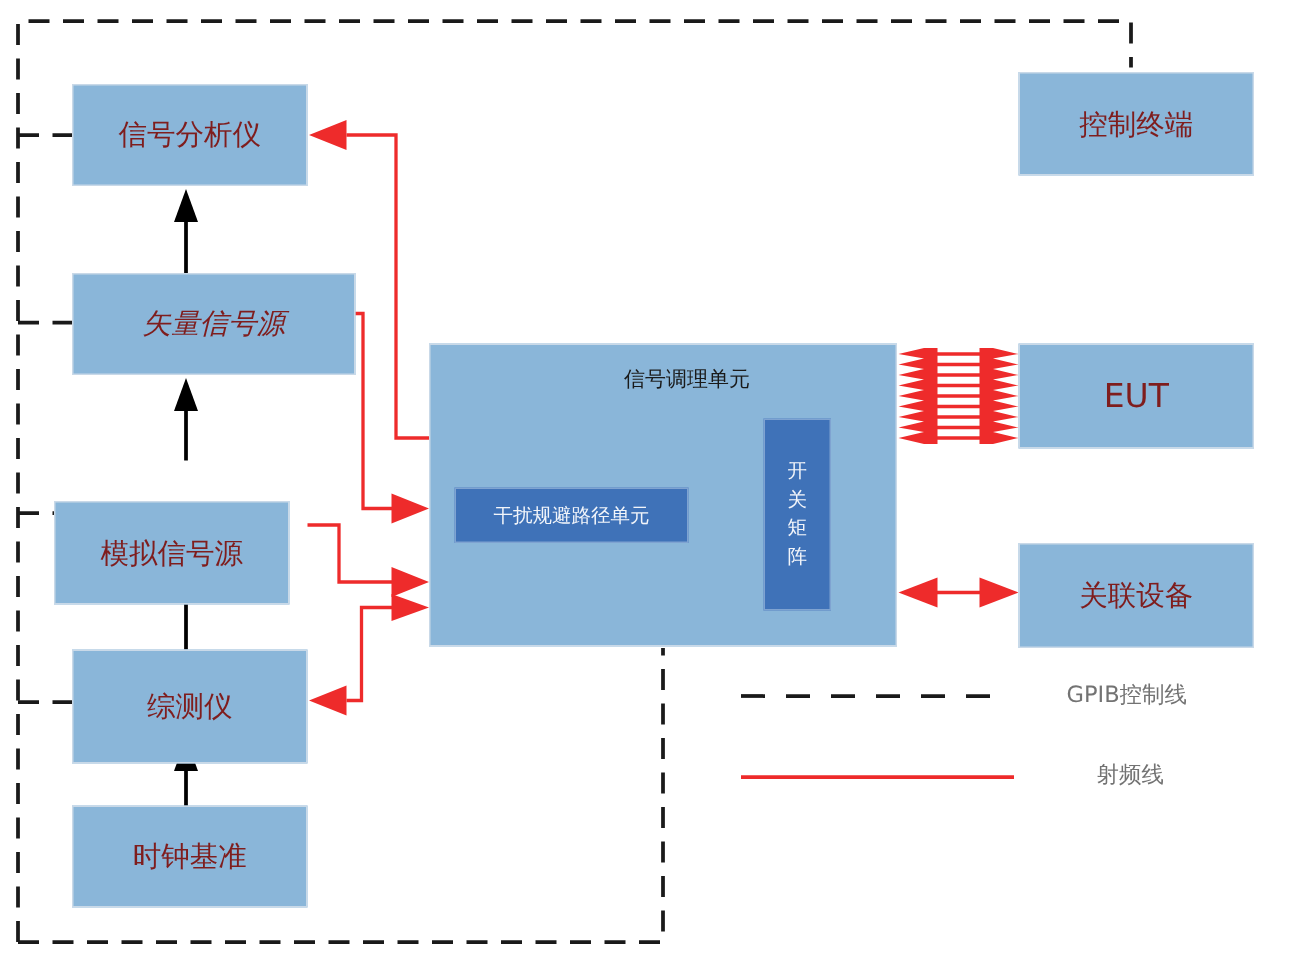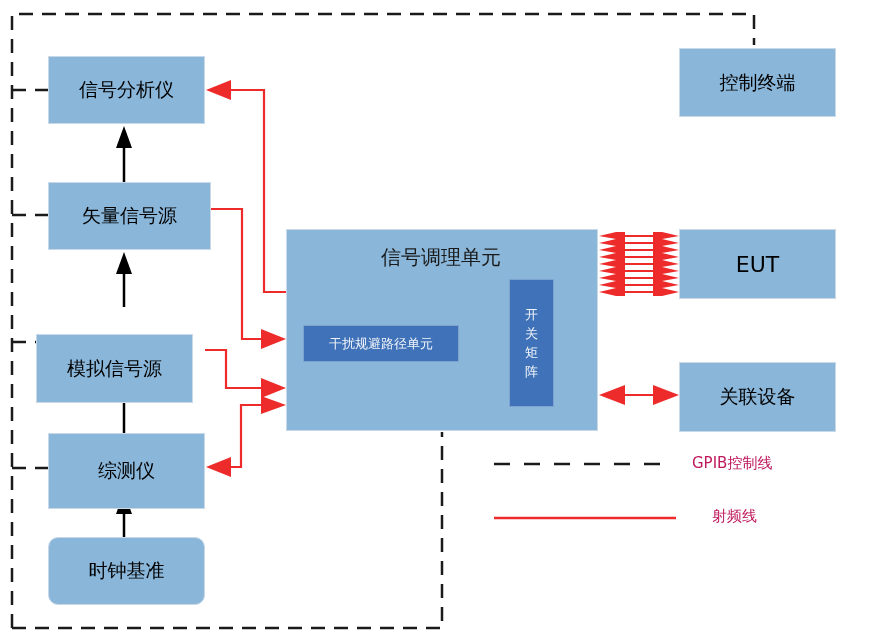--- a/index.html
+++ b/index.html
@@ -1,27 +1,27 @@
 <!DOCTYPE html>
 <html><head>
 <meta charset="utf-8">
 <style>
   html, body { margin: 0; padding: 0; background: #ffffff; }
   body { width: 874px; height: 644px; position: relative; overflow: hidden;
          font-family: "DejaVu Sans", sans-serif; }
   svg.wires { position: absolute; left: 0; top: 0; width: 874px; height: 644px; }
   .box { position: absolute; background: #8ab6d9; border: 1px solid #c9d9e8;
          box-sizing: border-box; display: flex; align-items: center; justify-content: center;
-         color: #000000; font-size: 19px; }
+         color: #7f1d1d; font-size: 19px; }
   .inner { position: absolute; background: #3f72b8; border: 1px solid #7fa3d1; box-sizing: border-box;
            color: #f2f5fa; display: flex; align-items: center; justify-content: center; font-size: 13px; }
   .vertical { flex-direction: column; font-size: 13px; line-height: 19px; }
-  .title { position: absolute; left: 285px; top: 244px; width: 312px; text-align: center;
-           font-size: 20px; color: #1a1a1a; }
-  .legend-text { position: absolute; color: #be185d; font-size: 15px; }
+  .title { position: absolute; left: 302px; top: 244px; width: 312px; text-align: center;
+           font-size: 14px; color: #1a1a1a; }
+  .legend-text { position: absolute; color: #737373; font-size: 15px; margin-left: 19px; }
 </style>
 </head>
 <body>
 
 <svg class="wires" viewBox="0 0 874 644">
   <defs>
     <marker id="redArrow" markerWidth="10" markerHeight="10" refX="9" refY="5" orient="auto" markerUnits="userSpaceOnUse">
       <path d="M0,0 L10,5 L0,10 z" fill="#ee2b2b"></path>
     </marker>
     <marker id="redArrowBig" markerWidth="26" markerHeight="16" refX="25" refY="8" orient="auto" markerUnits="userSpaceOnUse">
@@ -89,30 +89,30 @@
     <path d="M653,385 L679,395 L653,405 z"></path>
   </g>
 
   <line x1="494" y1="464" x2="672" y2="464" stroke="#1a1a1a" stroke-width="2.5" stroke-dasharray="16,14"></line>
   <line x1="494" y1="518" x2="676" y2="518" stroke="#ee2b2b" stroke-width="2.5"></line>
 </svg>
 
 <div class="box" style="left:48px; top:56px; width:157px; height:68px;">
   <span>信号分析仪</span>
 </div>
-<div class="box" style="left:48px; top:182px; width:163px; height:68px;">
+<div class="box" style="left:48px; top:182px; width:189px; height:68px;font-style:italic;">
   <span>矢量信号源</span>
 </div>
 <div class="box" style="left:36px; top:307px; width:157px; height:69px;margin-top:27px;">
   <span>模拟信号源</span>
 </div>
 <div class="box" style="left:48px; top:433px; width:157px; height:76px;">
   <span>综测仪</span>
 </div>
-<div class="box" style="left:48px; top:537px; width:157px; height:68px;border-radius:10px;">
+<div class="box" style="left:48px; top:537px; width:157px; height:68px;">
   <span>时钟基准</span>
 </div>
 
 <div class="box" style="left:286px; top:229px; width:312px; height:202px;"></div>
 <div class="title">信号调理单元</div>
 <div class="inner" style="left:303px; top:325px; width:156px; height:37px;">
   <span>干扰规避路径单元</span>
 </div>
 <div class="inner vertical" style="left:509px; top:279px; width:45px; height:128px;">
   <span>开</span>

